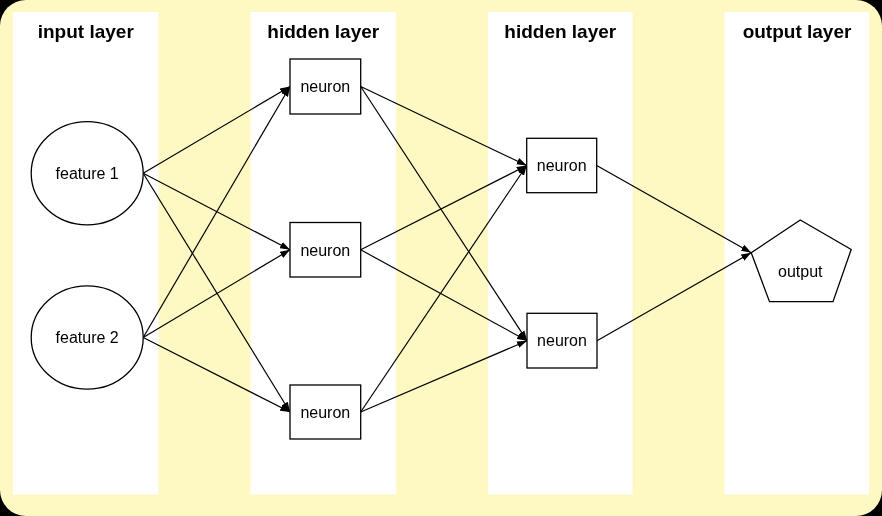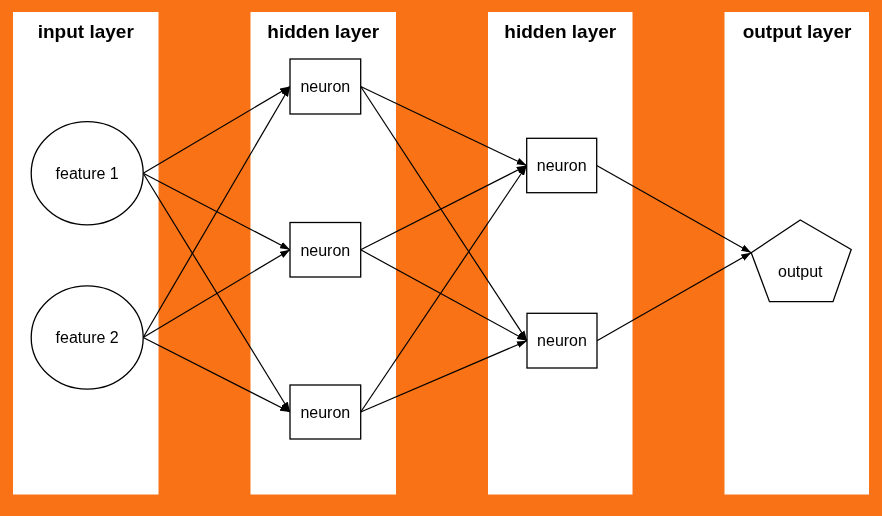--- a/index.html
+++ b/index.html
@@ -4,22 +4,23 @@
 <style>
   html, body {
     margin: 0;
     padding: 0;
     background: #000000;
   }
   .stage {
     position: relative;
     width: 882px;
     height: 516px;
-    background: #f97316;
+    background: #fef9c3;
     overflow: hidden;
+    border-radius: 26px;
   }
   svg { display: block; }
   .panel {
     fill: #ffffff;
     stroke: none;
   }
   .panel-title {
     font: 700 19px "Liberation Sans", sans-serif;
     fill: #000000;
     text-anchor: middle;

